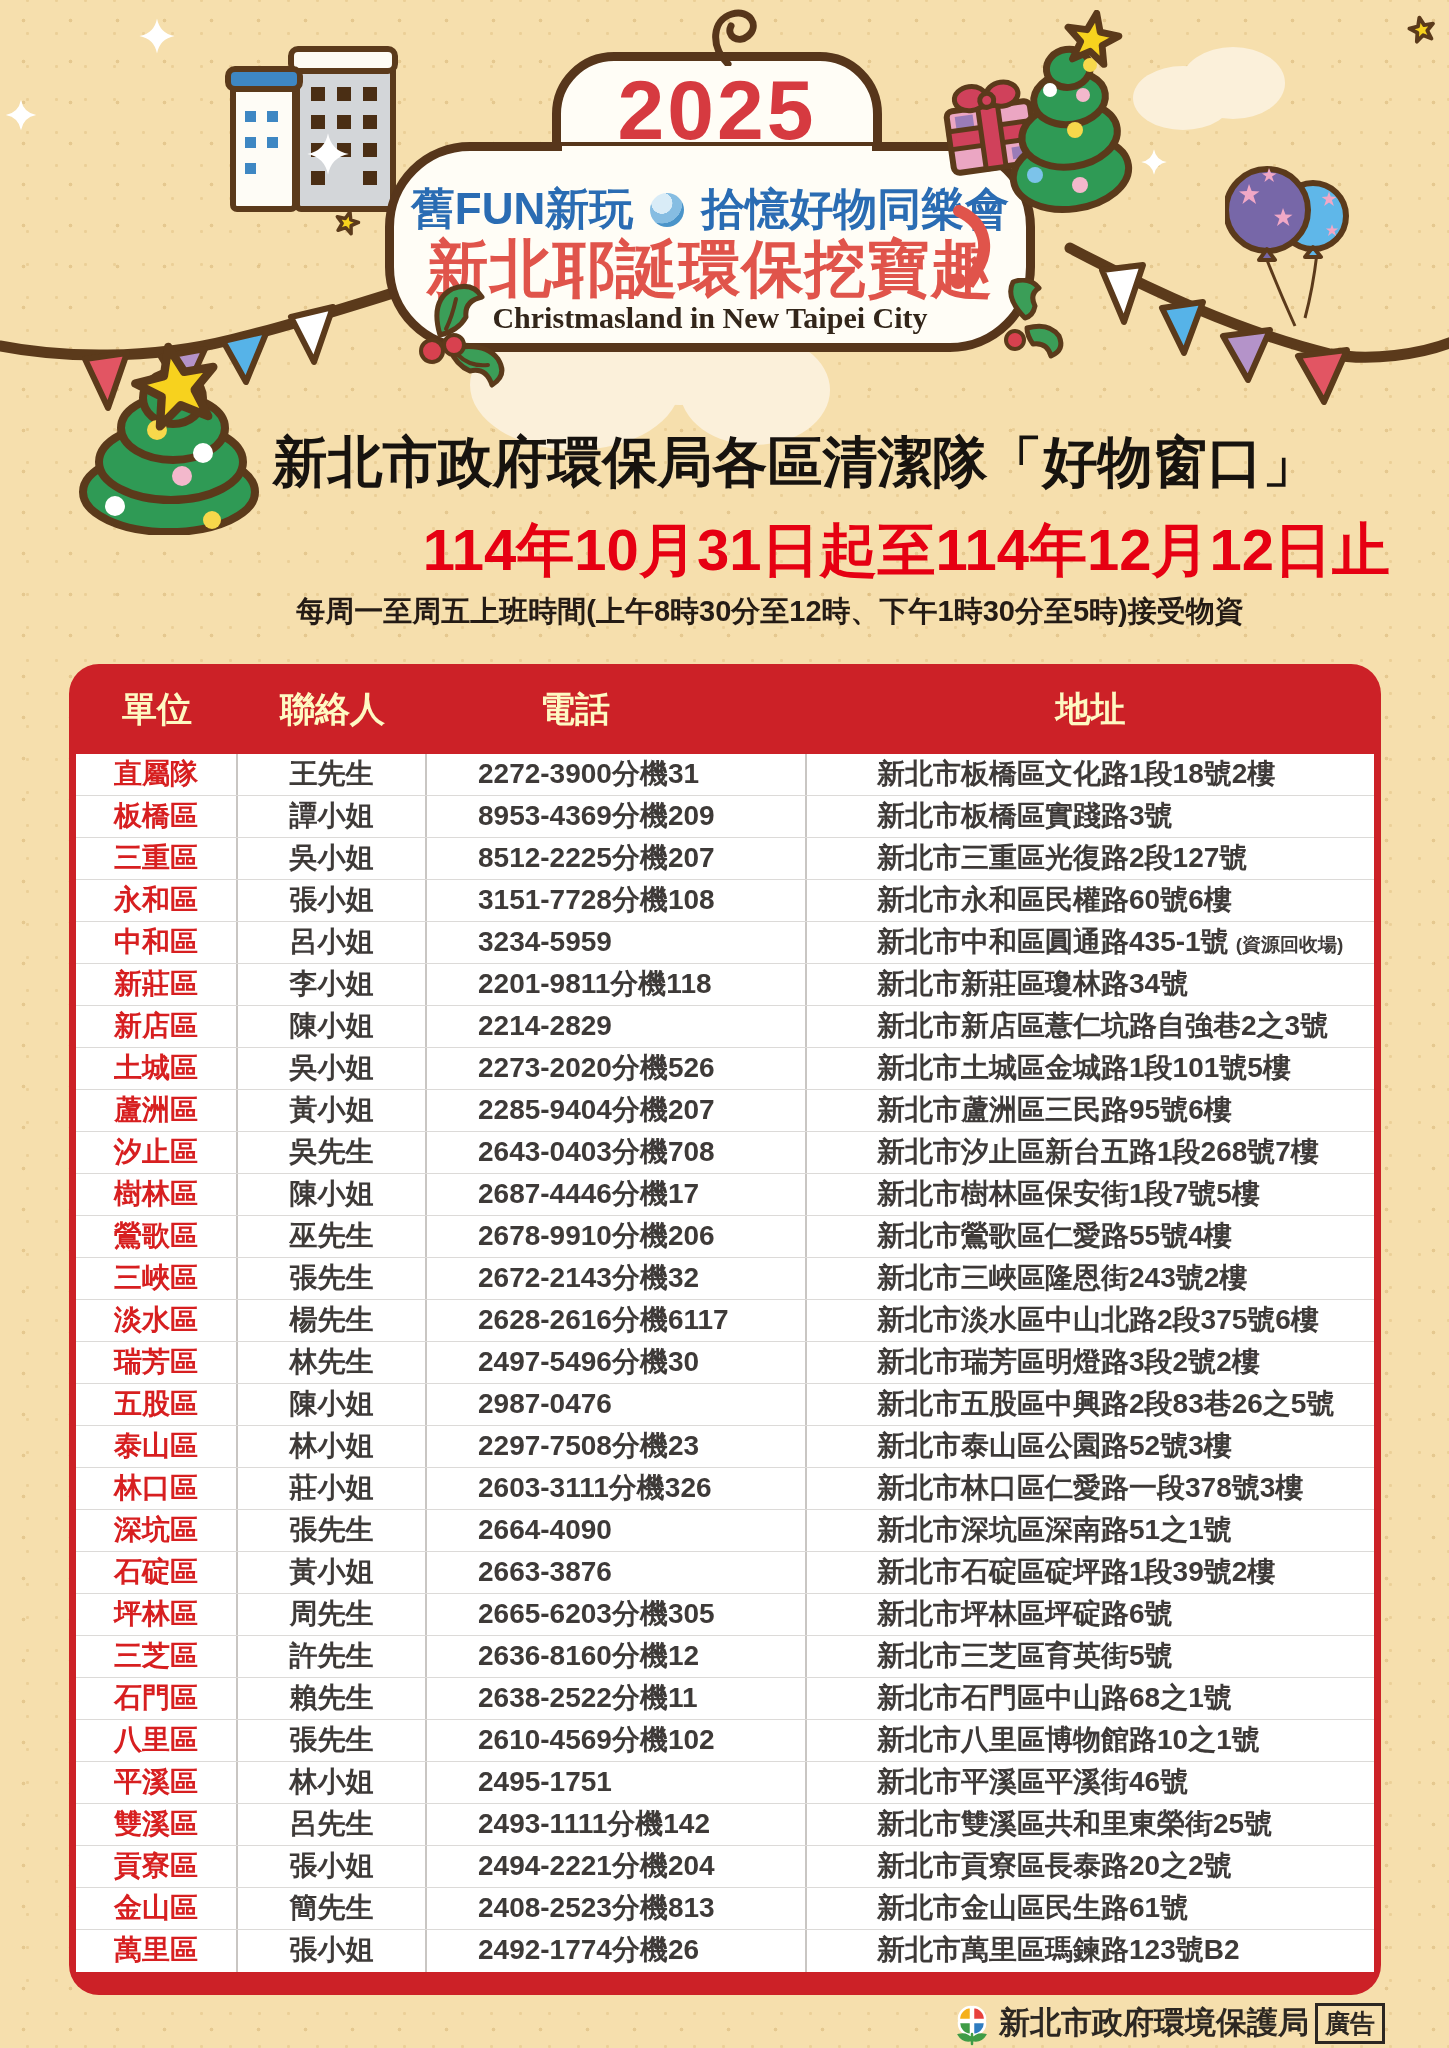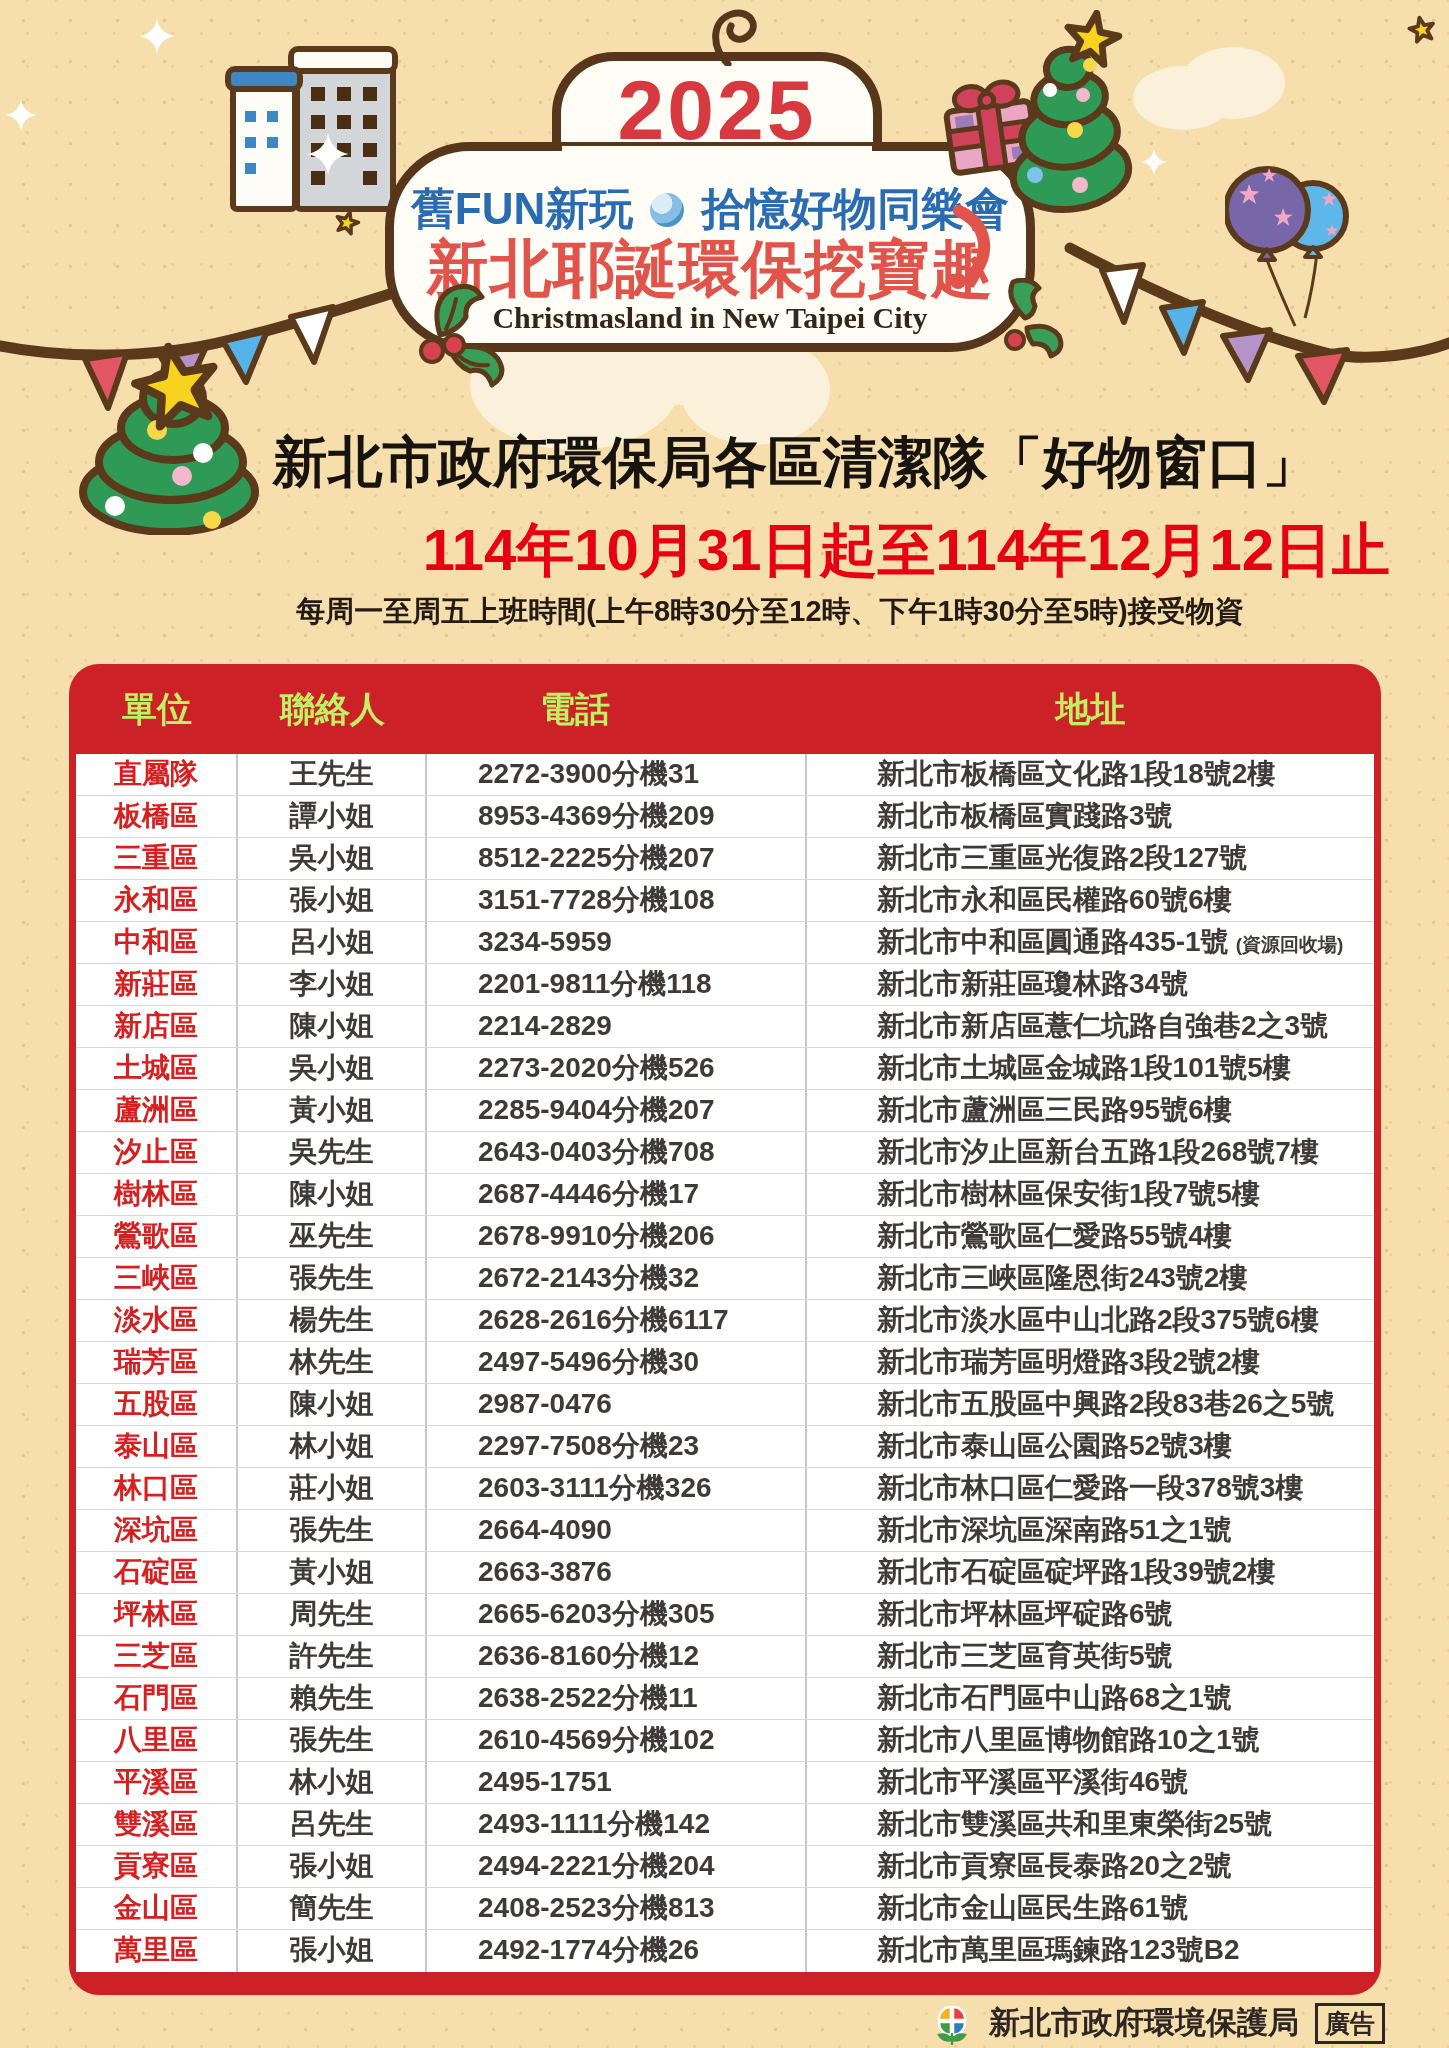--- a/index.html
+++ b/index.html
@@ -40,36 +40,36 @@
   .date-line { position:absolute; left:150px; top:512px; width:1240px; text-align:right;
     font-size:58px; font-weight:900; color:#e60012; z-index:2; }
   .hours-line { position:absolute; left:150px; top:592px; width:1240px; text-align:center;
     font-size:29px; font-weight:800; color:#241b15; z-index:2; }
 
   
   .table-wrap { position:absolute; left:69px; top:664px; width:1312px; height:1331px;
     background:#cc2127; border-radius:30px; z-index:4; }
   .table-head { position:absolute; top:0; left:7px; width:1298px; height:90px;
     display:grid; grid-template-columns:162px 189px 380px 1fr; align-items:center;
-    color:#bef264; font-size:35px; font-weight:900; }
+    color:#fef9c3; font-size:35px; font-weight:900; }
   .th { text-align:center; }
   .th-phone { transform:translateX(-42px); }
   .table-body { position:absolute; top:90px; left:7px; width:1298px; height:1218px; background:#ffffff; }
   .row { display:grid; grid-template-columns:162px 189px 380px 1fr; box-sizing:border-box;
     height:42px; line-height:40px; border-bottom:1.5px solid #dcdad8;
     font-size:28px; font-weight:800; color:#3e3a38; }
   .row:last-child { border-bottom:none; }
   .cell { box-sizing:border-box; overflow:hidden; white-space:nowrap; }
   .cell-unit { color:#d71f20; text-align:center; border-right:2px solid #c9c6c3; }
   .cell-contact { text-align:center; border-right:2px solid #c9c6c3; }
   .cell-phone { padding-left:51px; border-right:2px solid #c9c6c3; }
   .cell-address { padding-left:70px; }
   .note { font-size:19px; font-weight:700; margin-left:7px; }
 
-  .footer { position:absolute; top:2000px; right:64px; display:flex; align-items:center; gap:16px; z-index:5; }
+  .footer { position:absolute; top:2000px; right:64px; display:flex; align-items:center; gap:6px; z-index:5; }
   .org { font-size:31px; font-weight:800; color:#2c2722; }
   .ad { border:3px solid #2c2722; font-size:25px; font-weight:800; color:#2c2722; padding:1px 7px; }
 </style>
 </head>
 <body>
 
 <div class="poster">
 
   <svg class="deco" style="left:455px; top:235px;" width="390" height="230" viewBox="0 0 390 230">
     <ellipse cx="120" cy="150" rx="105" ry="65" fill="#fbf0da"></ellipse>

